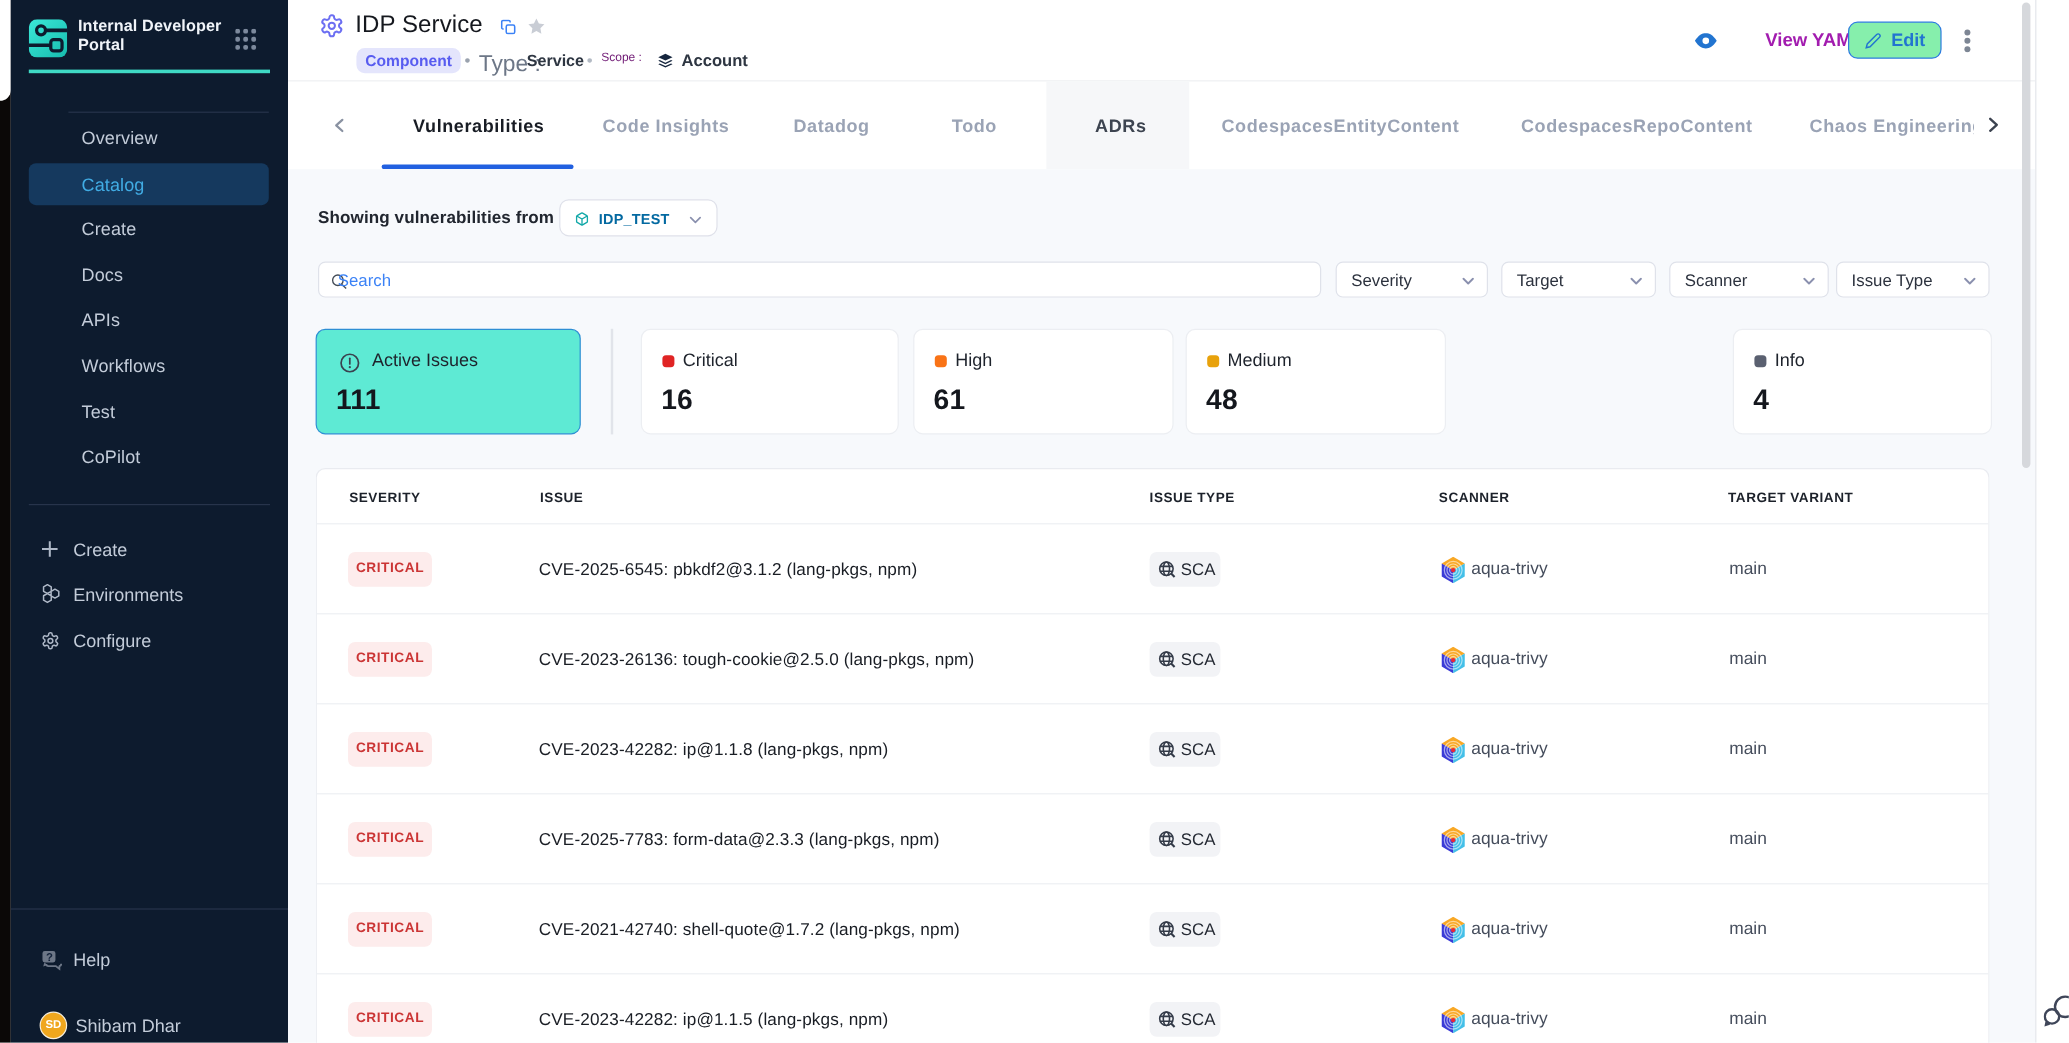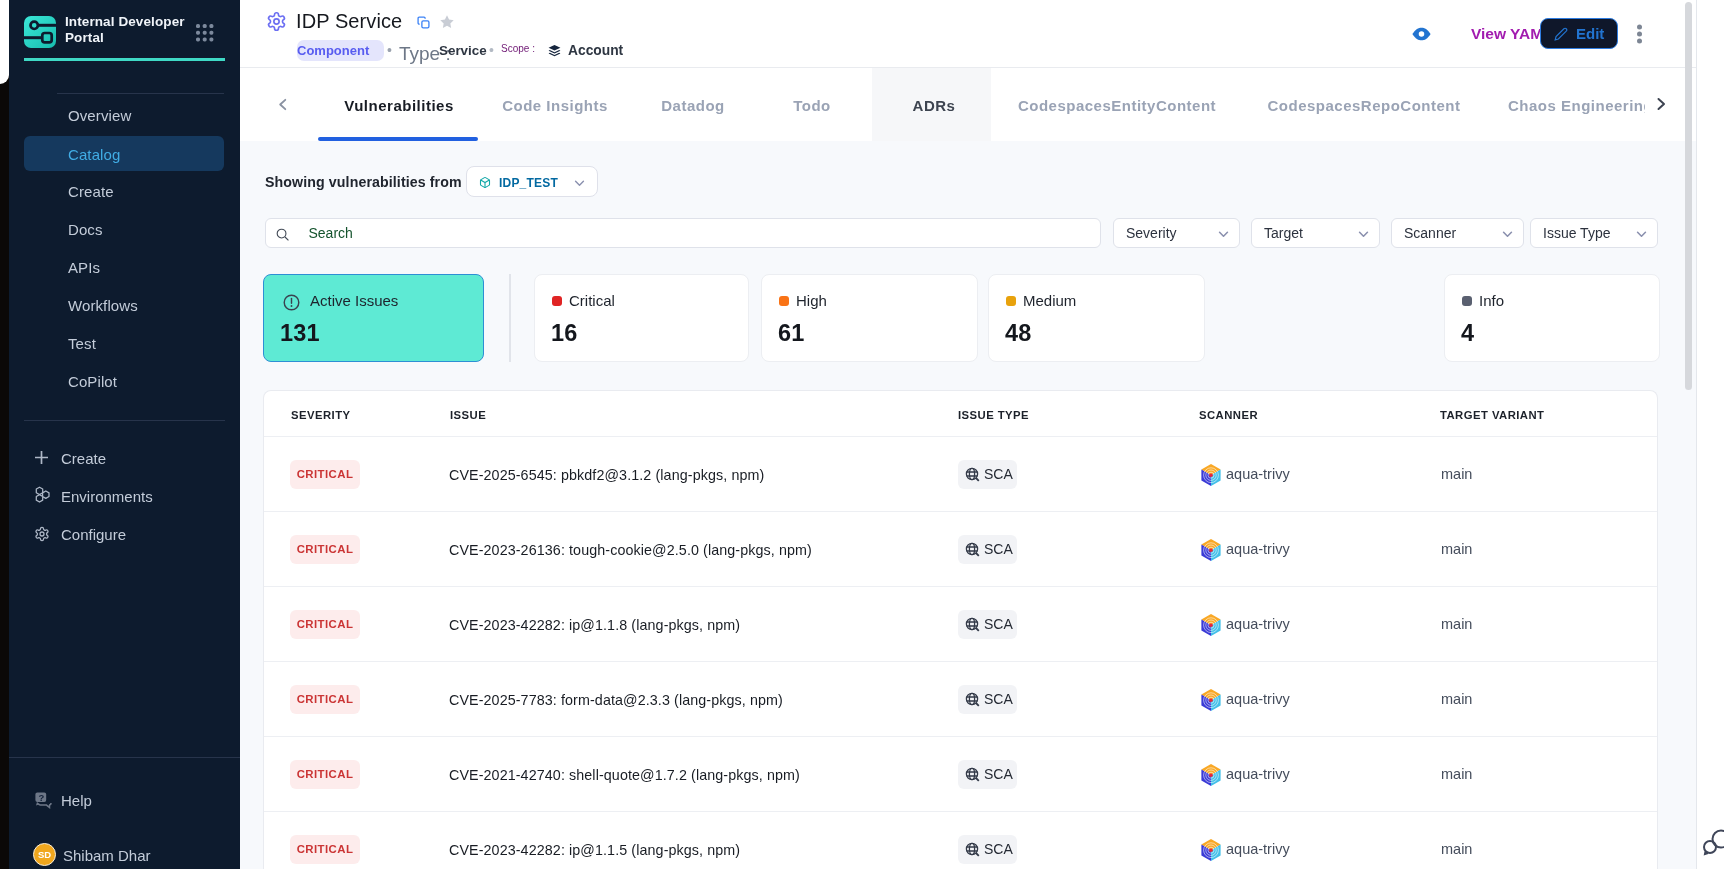--- a/index.html
+++ b/index.html
@@ -122,39 +122,39 @@
   </svg>
   <div class="abs" style="left:56px;top:10px;font-size:20px;font-weight:normal;color:#15181e;letter-spacing:.1px">IDP Service</div>
   <svg class="abs" style="left:177px;top:16px" width="13" height="13" viewBox="0 0 24 24" stroke="#3b82f6" stroke-width="2.4" fill="none">
     <rect x="9" y="9" width="13" height="13" rx="2.5"></rect>
       <path d="M5 15H4a2 2 0 0 1-2-2V4a2 2 0 0 1 2-2h9a2 2 0 0 1 2 2v1"></path>
   </svg>
   <svg class="abs" style="left:199px;top:14px" width="16" height="16" viewBox="0 0 24 24" fill="#c9cdd5">
     <path d="M12 2l3.1 6.3 6.9 1-5 4.9 1.2 6.9-6.2-3.3-6.2 3.3 1.2-6.9-5-4.9 6.9-1z"></path>
   </svg>
   <div class="abs" style="left:57px;top:40px;width:87px;height:21px;background:#e4e5fc;border-radius:7px;
-       line-height:21px;font-size:13px;font-weight:bold;color:#585cf0">Component</div>
+       text-align:center;line-height:21px;font-size:13px;font-weight:bold;color:#585cf0">Component</div>
   <div class="abs" style="left:147px;top:42px;font-size:14px;color:#9aa2ae">•</div>
   <div class="abs" style="left:159px;top:43px;font-size:19px;color:#6d7787">Type :</div>
   <div class="abs" style="left:199px;top:43px;font-size:13.4px;font-weight:bold;color:#2e3642">Service</div>
   <div class="abs" style="left:249px;top:42px;font-size:14px;color:#b3bac4">•</div>
   <div class="abs" style="left:261px;top:43px;font-size:10px;color:#701a75">Scope :</div>
   <svg class="abs" style="left:307px;top:43px" width="15" height="15" viewBox="0 0 24 24" fill="#16263e">
     <path d="M12 3l9.5 4.5L12 12 2.5 7.5z"></path>
     <path d="M2.5 12.2L12 16.7l9.5-4.5-2-1L12 14.7l-7.5-3.5z"></path>
     <path d="M2.5 16.7L12 21.2l9.5-4.5-2-1L12 19.2l-7.5-3.5z"></path>
   </svg>
   <div class="abs" style="left:328px;top:43px;font-size:13.8px;font-weight:bold;color:#2e3642">Account</div>
 
   <svg class="abs" style="left:1172px;top:27px" width="19" height="14" viewBox="0 0 24 17">
     <path d="M0.5 8.5 C4.5 2.2, 8 0.5, 12 0.5 C16 0.5, 19.5 2.2, 23.5 8.5 C19.5 14.8, 16 16.5, 12 16.5 C8 16.5, 4.5 14.8, 0.5 8.5 Z" fill="#2274d0"></path>
     <circle cx="12" cy="8.5" r="3.5" fill="#fff"></circle>
   </svg>
   <div class="abs" style="left:1231px;top:25px;font-size:15.5px;font-weight:bold;color:#a21caf">View YAML</div>
-  <div class="abs" style="left:1300px;top:18px;width:78px;height:31px;border:1.5px solid #2e7ce0;border-radius:8px;background:#0f172a">
+  <div class="abs" style="left:1300px;top:18px;width:78px;height:31px;border:1.5px solid #2e7ce0;border-radius:8px;background:#86efac">
     <svg class="abs" style="left:13px;top:7.5px" width="14" height="14" viewBox="0 0 24 24" fill="none" stroke="#2274d0" stroke-width="2">
       <path d="M17 3a2.8 2.8 0 1 1 4 4L7.5 20.5 2 22l1.5-5.5z"></path>
     </svg>
     <div class="abs" style="left:35px;top:5.5px;font-size:15px;font-weight:bold;color:#2274d0">Edit</div>
   </div>
   <svg class="abs" style="left:1396px;top:24px" width="7" height="20" viewBox="0 0 7 20" fill="#7d8694">
     <circle cx="3.5" cy="3" r="2.5"></circle>
       <circle cx="3.5" cy="10" r="2.5"></circle>
       <circle cx="3.5" cy="17" r="2.5"></circle>
   </svg>
@@ -188,21 +188,21 @@
     <svg class="abs" style="left:107px;top:13px" width="11" height="7" viewBox="0 0 12 8" fill="none" stroke="#8a90ae" stroke-width="1.6" stroke-linecap="round" stroke-linejoin="round">
         <path d="M1.5 1.5L6 6l4.5-4.5"></path>
       </svg>
   </div>
 
   <div class="fbox" style="left:24.5px;width:836px">
     <svg class="abs" style="left:9px;top:8px" width="15" height="15" viewBox="0 0 24 24" fill="none" stroke="#434b57" stroke-width="1.8">
         <circle cx="10.5" cy="10.5" r="7"></circle>
         <path d="M16 16l5.5 5.5"></path>
       </svg>
-    <div class="lbl" style="left:43px;color:#14532d">Search</div>
+    <div class="lbl" style="left:16px;color:#3b82f6">Search</div>
   </div>
   <div class="fbox" style="left:873px;width:127px">
       <div class="lbl">Severity</div>
     <svg class="abs" style="left:104px;top:12px" width="11" height="7" viewBox="0 0 12 8" fill="none" stroke="#8a90ae" stroke-width="1.8" stroke-linecap="round" stroke-linejoin="round">
         <path d="M1.5 1.5L6 6l4.5-4.5"></path>
       </svg>
     </div>
   <div class="fbox" style="left:1011px;width:129px">
       <div class="lbl">Target</div>
     <svg class="abs" style="left:106px;top:12px" width="11" height="7" viewBox="0 0 12 8" fill="none" stroke="#8a90ae" stroke-width="1.8" stroke-linecap="round" stroke-linejoin="round">
@@ -222,21 +222,21 @@
       </svg>
     </div>
 
   <div class="card" style="left:23px;width:221px;background:#5eead4;border:1.5px solid #2e8fd4">
     <svg class="abs" style="left:18px;top:18px" width="19" height="19" viewBox="0 0 24 24" fill="none" stroke="#3a424f" stroke-width="1.8">
         <circle cx="12" cy="12" r="9.2"></circle>
         <path d="M12 7v6" stroke-linecap="round"></path>
         <circle cx="12" cy="16.4" r="1.2" fill="#3a424f" stroke="none"></circle>
       </svg>
     <div class="clabel" style="left:46px">Active Issues</div>
-    <div class="cnum">131</div>
+    <div class="cnum">111</div>
   </div>
   <div class="abs" style="left:269px;top:133px;width:1.5px;height:88px;background:#e1e4ea"></div>
   <div class="card" style="left:294px;width:215px">
       <div class="dot" style="background:#e02424"></div>
       <div class="clabel">Critical</div>
       <div class="cnum">16</div>
     </div>
   <div class="card" style="left:521px;width:217px">
       <div class="dot" style="background:#f97316"></div>
       <div class="clabel">High</div>

